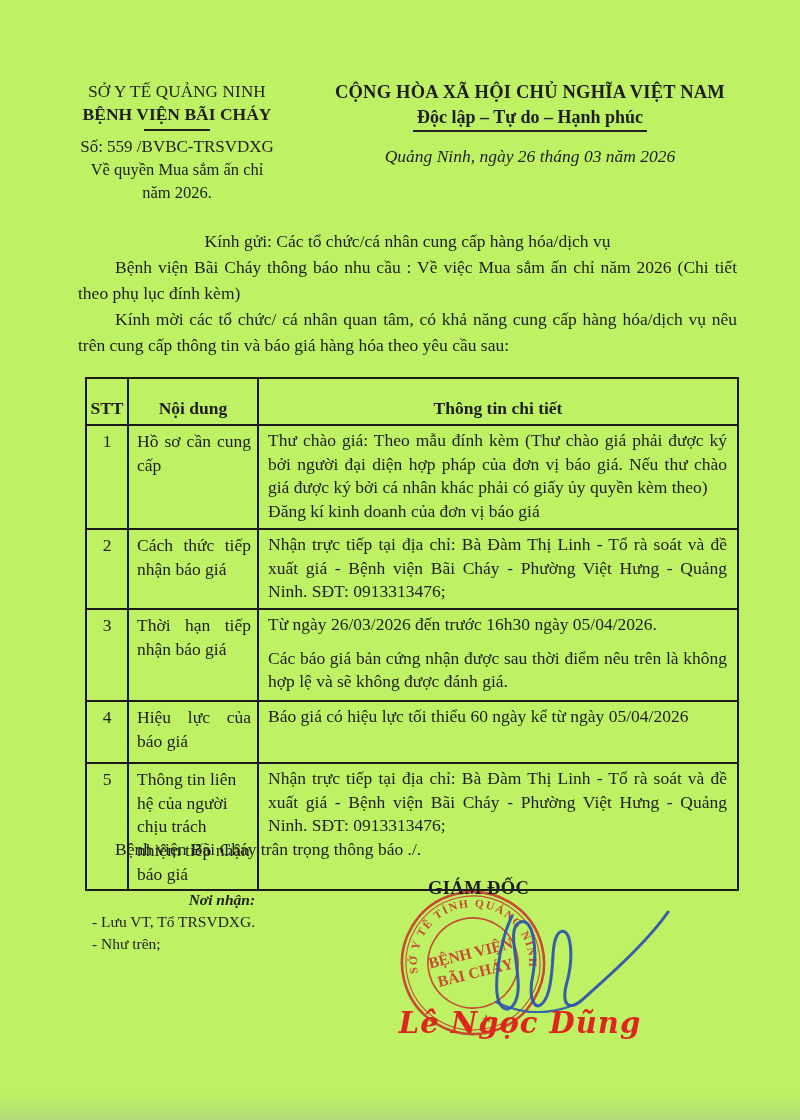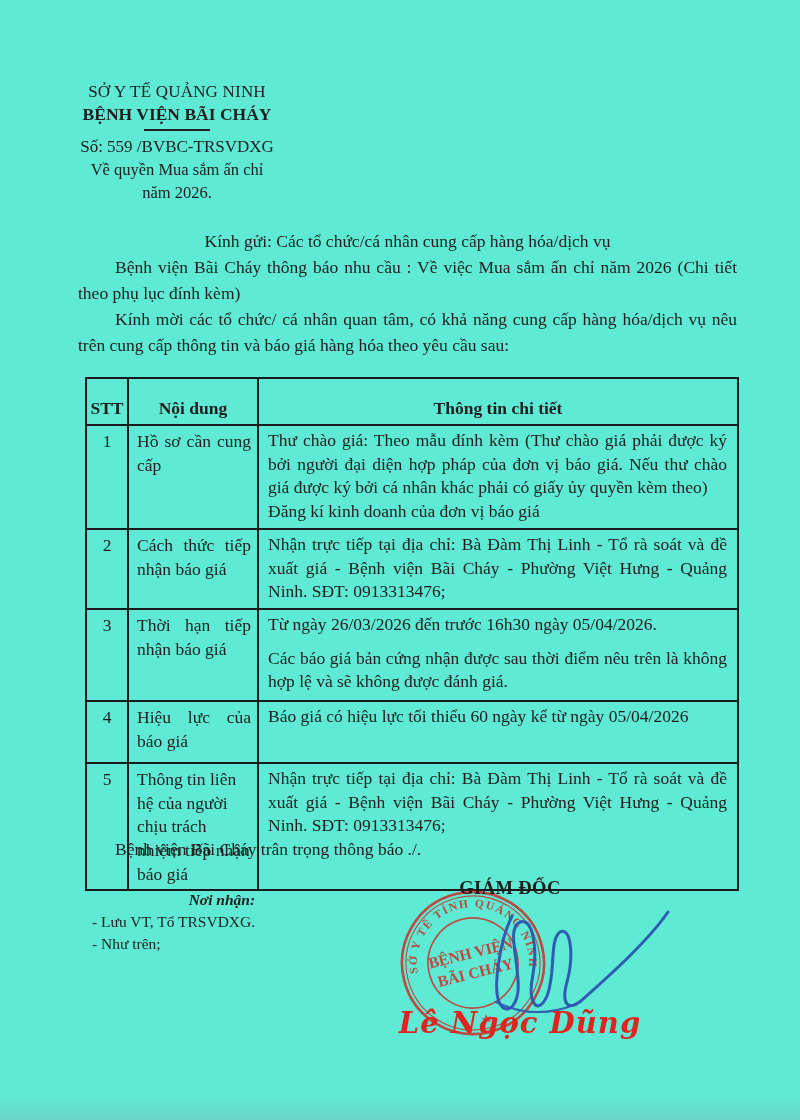--- a/index.html
+++ b/index.html
@@ -1,18 +1,18 @@
 <!DOCTYPE html>
 <html><head>
 <meta charset="utf-8">
 <style>
   html,body { margin:0; padding:0; background:#ffffff; }
   .page {
     position:relative; width:800px; height:1120px; margin:0 auto;
-    background:#5eead4; overflow:hidden;
+    background:#bef264; overflow:hidden;
     font-family:"Liberation Serif","DejaVu Serif",serif;
     color:#1e1e1e;
   }
 
   
   .header { position:absolute; top:82px; left:56px; width:688px; display:flex; }
   .header-left { width:242px; text-align:center; }
   .hl-dept { font-size:17px; letter-spacing:0.2px; }
   .hl-org  { font-size:17.5px; font-weight:bold; margin-top:2px; }
   .hl-rule { width:66px; border-top:2px solid #222; margin:4px auto 6px; }
@@ -52,22 +52,22 @@
   tr.r4 td { height:54px; }
   tr.r5 td { height:116px; }
 
   
   .closing { position:absolute; left:78px; top:839px; width:659px;
              font-size:17.5px; text-indent:37px; }
   .recipients { position:absolute; left:92px; top:891px; font-size:15.5px; }
   .recipients-title { font-weight:bold; font-style:italic; margin-bottom:2px;text-align:right; }
   .recipient-item { line-height:1.45; }
 
-  .director-title { position:absolute; left:415px; top:878px; width:190px;
-                    text-align:center; font-weight:bold; font-size:18.5px;
+  .director-title { position:absolute; left:428px; top:878px; width:190px;
+                    font-weight:bold; font-size:18.5px;
                     letter-spacing:0.4px; z-index:3; }
 
   .stamp { position:absolute; left:398px; top:888px; width:150px; height:150px;
            transform:rotate(-14deg); opacity:0.88; z-index:2; }
   .signature-svg { position:absolute; left:450px; top:898px; width:230px;
                    height:115px; z-index:4; }
   .signer-name { position:absolute; left:395px; top:1006px; width:250px;
                  text-align:center; font-size:29px; font-weight:bold;
                  font-style:italic; letter-spacing:1px; z-index:5;
                  font-family:"DejaVu Serif","Liberation Serif",serif; }
@@ -82,20 +82,25 @@
 <div class="page">
 
   <div class="header">
     <div class="header-left">
       <div class="hl-dept">SỞ Y TẾ QUẢNG NINH</div>
       <div class="hl-org">BỆNH VIỆN BÃI CHÁY</div>
       <div class="hl-rule"></div>
       <div class="hl-num">Số: 559 /BVBC-TRSVDXG</div>
       <div class="hl-sub">Về quyền Mua sắm ấn chỉ</div>
       <div class="hl-sub">năm 2026.</div>
+    </div>
+    <div class="header-right">
+      <div class="hr-country">CỘNG HÒA XÃ HỘI CHỦ NGHĨA VIỆT NAM</div>
+      <div><span class="hr-motto">Độc lập – Tự do – Hạnh phúc</span></div>
+      <div class="hr-date">Quảng Ninh, ngày 26 tháng 03 năm 2026</div>
     </div>
   </div>
 
   <div class="body-text">
     <p class="salutation">Kính gửi: Các tổ chức/cá nhân cung cấp hàng hóa/dịch vụ</p>
     <p class="para">Bệnh viện Bãi Cháy thông báo nhu cầu : Về việc Mua sắm ấn chỉ năm 2026 (Chi tiết theo phụ lục đính kèm)</p>
     <p class="para">Kính mời các tổ chức/ cá nhân quan tâm, có khả năng cung cấp hàng hóa/dịch vụ nêu trên cung cấp thông tin và báo giá hàng hóa theo yêu cầu sau:</p>
   </div>
 
   <table class="doc-table">

